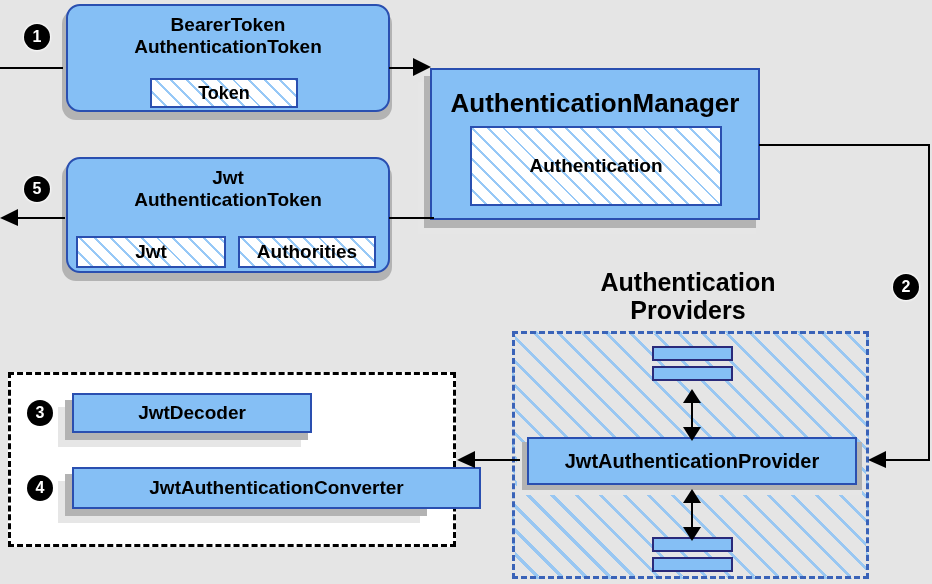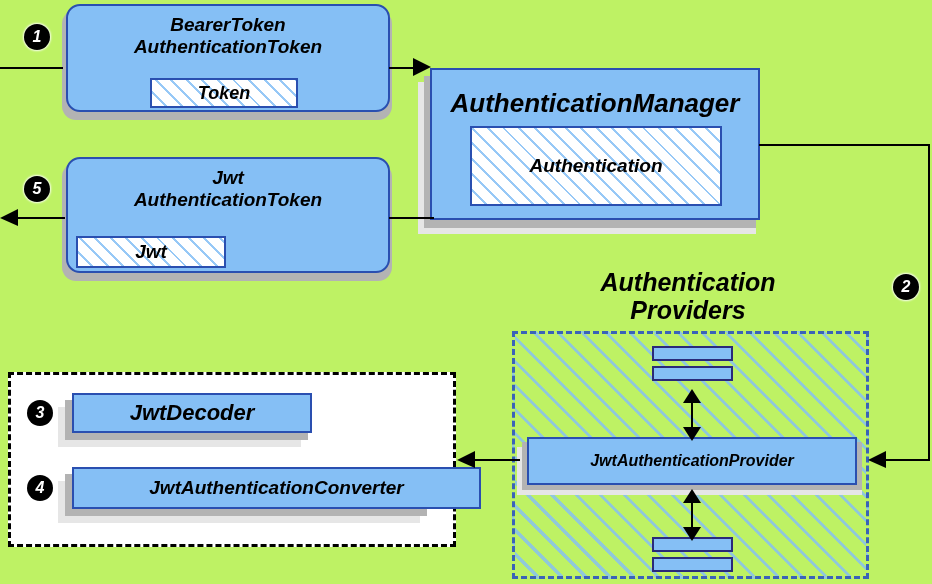--- a/index.html
+++ b/index.html
@@ -1,17 +1,17 @@
 <!DOCTYPE html>
 <html><head>
 <meta charset="utf-8">
 <style>
   html,body{margin:0;padding:0;background:#ffffff;}
   body{width:932px;height:584px;font-family:"Liberation Sans","DejaVu Sans",sans-serif;}
-  #stage{position:relative;width:932px;height:584px;overflow:hidden;background:#bef264;font-style:italic;}
+  #stage{position:relative;width:932px;height:584px;overflow:hidden;background:#e5e5e5;}
 
   .node{position:absolute;box-sizing:border-box;display:flex;align-items:center;justify-content:center;
         text-align:center;font-weight:bold;color:#000;z-index:5;}
   .blue{background:#85bff5;border:2px solid #2a4fb0;}
   .rounded{border-radius:14px;}
   .shadow-lg{position:absolute;background:#b3b3b3;z-index:3;}
   .shadow-lg2{position:absolute;background:#e6e6e6;z-index:2;}
 
   .sub{position:absolute;box-sizing:border-box;background:#ffffff;border:2px solid #2a4fb0;
        display:flex;align-items:center;justify-content:center;font-weight:bold;color:#000;z-index:7;text-align:center;}
@@ -110,40 +110,43 @@
   <div class="shadow-lg rounded" style="left:62px;top:163px;width:330px;height:118px;border-radius:14px;"></div>
   <div class="node blue rounded" style="left:66px;top:157px;width:324px;height:116px;flex-direction:column;justify-content:flex-start;padding-top:8px;">
     <div style="font-size:19px;line-height:1.15;">
       <div>Jwt</div>
       <div>AuthenticationToken</div>
     </div>
   </div>
   <div class="sub hatch" style="left:76px;top:236px;width:150px;height:32px;font-size:19px;">
     <span>Jwt</span>
   </div>
+  <div class="sub hatch" style="left:238px;top:236px;width:138px;height:32px;font-size:19px;">
+    <span>Authorities</span>
+  </div>
 
   <div class="label" style="left:562px;top:268px;width:252px;font-size:25px;">
     <div>Authentication</div>
     <div>Providers</div>
   </div>
 
   <div class="bar" style="left:652px;top:346px;width:81px;height:15px;"></div>
   <div class="bar" style="left:652px;top:366px;width:81px;height:15px;"></div>
   <div class="bar" style="left:652px;top:537px;width:81px;height:15px;"></div>
   <div class="bar" style="left:652px;top:557px;width:81px;height:15px;"></div>
 
   <div class="shadow-lg" style="left:522px;top:442px;width:340px;height:48px;"></div>
   <div class="shadow-lg2" style="left:517px;top:447px;width:345px;height:48px;"></div>
-  <div class="node blue" style="left:527px;top:437px;width:330px;height:48px;font-size:16px;">
+  <div class="node blue" style="left:527px;top:437px;width:330px;height:48px;font-size:20px;">
     <span>JwtAuthenticationProvider</span>
   </div>
 
   <div class="shadow-lg" style="left:65px;top:400px;width:243px;height:40px;"></div>
   <div class="shadow-lg2" style="left:58px;top:407px;width:243px;height:40px;"></div>
-  <div class="node blue" style="left:72px;top:393px;width:240px;height:40px;font-size:22px;">
+  <div class="node blue" style="left:72px;top:393px;width:240px;height:40px;font-size:19px;">
     <span>JwtDecoder</span>
   </div>
 
   <div class="shadow-lg" style="left:65px;top:474px;width:362px;height:42px;"></div>
   <div class="shadow-lg2" style="left:58px;top:481px;width:362px;height:42px;"></div>
   <div class="node blue" style="left:72px;top:467px;width:409px;height:42px;font-size:19px;">
     <span>JwtAuthenticationConverter</span>
   </div>
 
   <div class="marker" style="left:24px;top:24px;">

